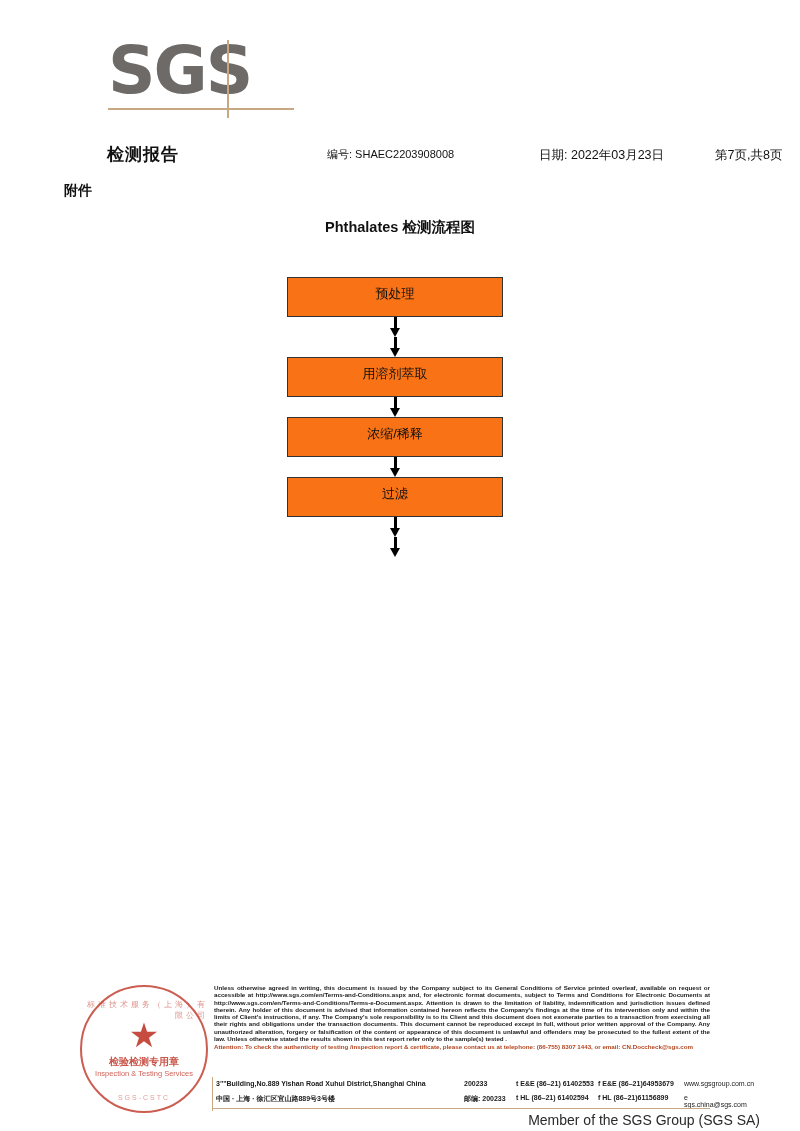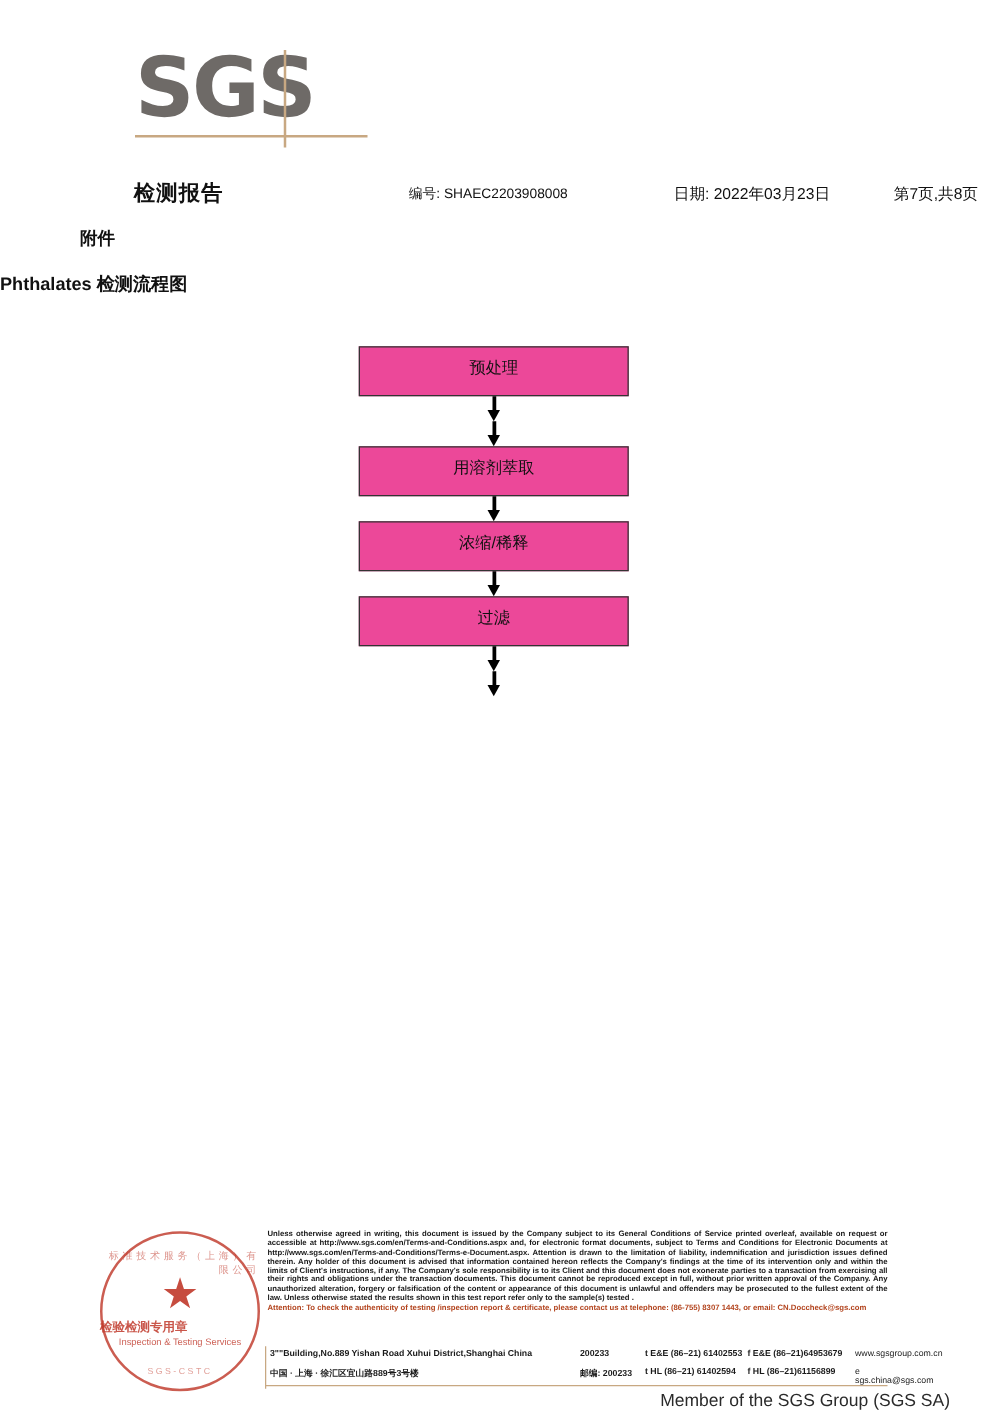--- a/index.html
+++ b/index.html
@@ -26,32 +26,32 @@
   
   .hdr{position:absolute;left:64px;top:143px;width:690px;height:26px;margin-left:43px;}
   .hdr-title{position:absolute;left:0;top:0;font-size:17px;font-weight:bold;letter-spacing:1px;}
   .hdr-no{position:absolute;left:220px;top:4px;font-size:11px;}
   .hdr-date{position:absolute;left:432px;top:4px;font-size:12.5px;}
   .hdr-page{position:absolute;left:608px;top:4px;font-size:12.5px;}
   .hdr-sub{position:absolute;left:64px;top:182px;font-size:14px;font-weight:bold;}
 
   
   .flow-title{
-    position:absolute;left:0;top:218px;width:800px;text-align:left;
+    position:absolute;left:0;top:218px;width:800px;text-align:center;
     font-size:14.5px;font-weight:bold;
   }
 
   
   .flow{position:absolute;left:287px;top:277px;width:216px;}
   .fbox{
     width:216px;height:40px;
     border:1.3px solid #333;
     box-sizing:border-box;
     position:relative;
-    background:#ec4899;
+    background:#f97316;
   }
   .fbox span{
     position:absolute;left:0;right:0;top:7px;
     text-align:center;font-size:13px;color:#111;
   }
   .arrow{
     width:216px;height:20px;position:relative;
   }
   .arrow i{
     position:absolute;left:50%;top:0;margin-left:-1.5px;
@@ -68,21 +68,21 @@
   .stamp-circle{
     position:absolute;inset:0;border:2.2px solid #c0392b;border-radius:50%;
     opacity:.82;
   }
   .stamp-star{
     position:absolute;left:50%;top:33px;margin-left:-17px;
     width:34px;height:34px;color:#c0392b;font-size:34px;line-height:34px;
     text-align:center;opacity:.9;
   }
   .stamp-cn{
-    position:absolute;left:0;right:0;top:70px;text-align:left;
+    position:absolute;left:0;right:0;top:70px;text-align:center;
     font-size:10px;color:#c0392b;font-weight:bold;opacity:.85;
   }
   .stamp-en{
     position:absolute;left:0;right:0;top:84px;text-align:center;
     font-size:7.5px;color:#c0392b;opacity:.8;
   }
   .stamp-arc{
     position:absolute;left:0;right:0;top:14px;text-align:right;
     font-size:8px;color:#c0392b;opacity:.55;letter-spacing:3px;
   }

